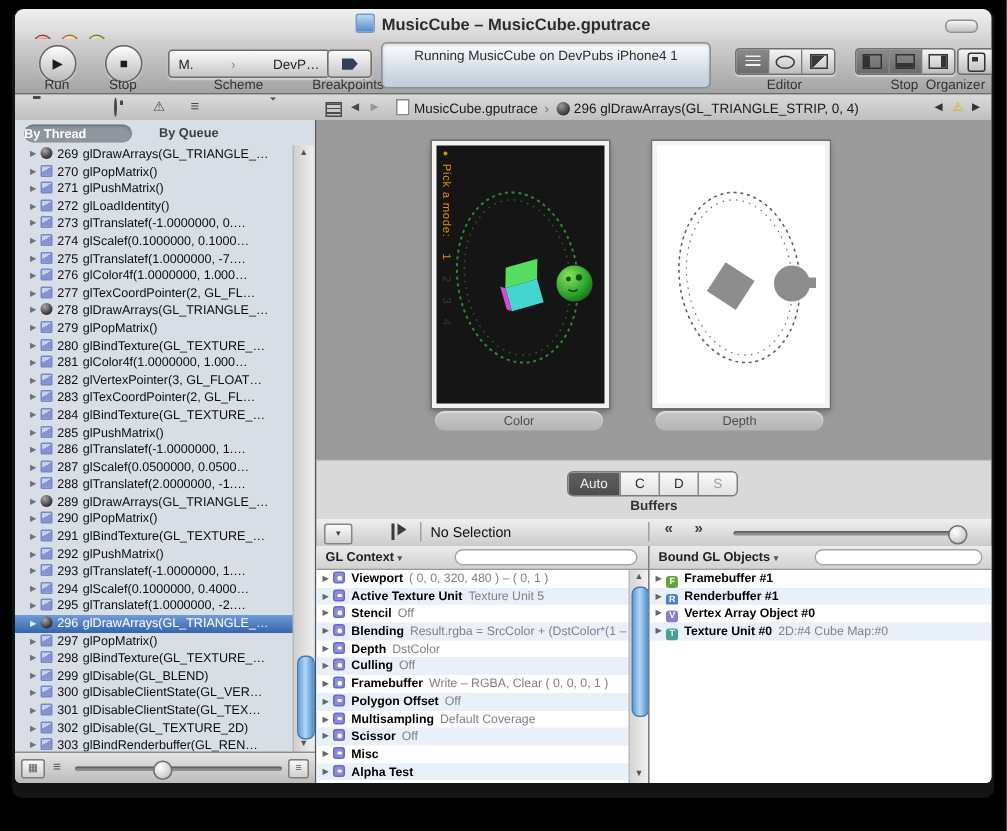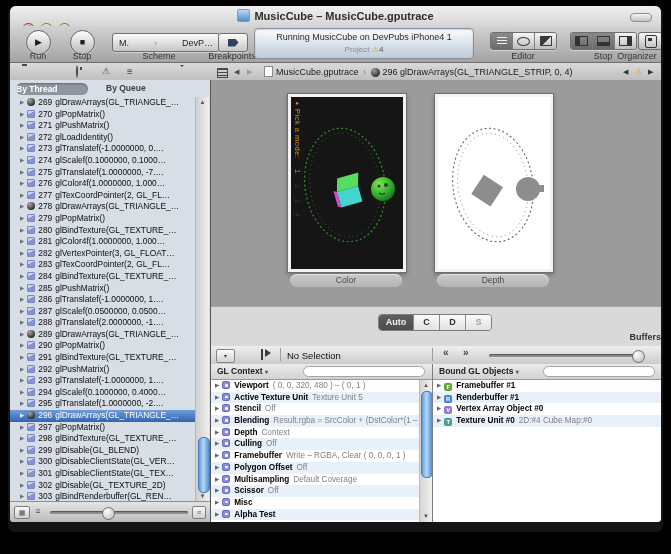--- a/index.html
+++ b/index.html
@@ -106,27 +106,27 @@
   .editor{position:absolute;left:201px;top:74px;width:450px;height:226px;background:#9b9b9b}
   .frame{position:absolute;border:3px solid #f3f3f3;box-shadow:0 0 0 1px #6f6f6f,0 2px 5px rgba(0,0,0,.4)}
   .pill{position:absolute;height:13px;border-radius:7px;background:linear-gradient(#c9c9c9,#b4b4b4);
        text-align:center;font-size:8.5px;color:#4c4c4c;line-height:13px;box-shadow:inset 0 1px 1px rgba(255,255,255,.5)}
   .overlay{position:absolute;left:2px;top:3px;writing-mode:vertical-rl;font-size:7.5px;letter-spacing:.5px;color:#dd9300}
   .overlay .dim{color:#1d4a1d;margin-top:8px;letter-spacing:4px}
   .overlay .sel1{margin-top:8px}
   
   .buffers{position:absolute;left:201px;top:300px;width:450px;height:40px;background:#d9d9d9;border-top:1px solid #a3a3a3}
   .bufseg{position:absolute;left:167px;top:7px;height:15px;display:flex;border:1px solid #7c7c7c;border-radius:4px;overflow:hidden}
-  .bufseg .b{height:27px;line-height:15px;text-align:center;font-size:9px;font-weight:bold;color:#2e2e2e;
+  .bufseg .b{height:27px;line-height:15px;text-align:center;font-size:9px;font-weight:normal;color:#2e2e2e;
        background:linear-gradient(#fafafa,#cfcfcf);border-right:1px solid #8a8a8a;width:25px}
   .bufseg .b.auto{width:34px}
   .bufseg .b.on{background:linear-gradient(#5f5f5f,#3f3f3f);color:#f2f2f2}
   .bufseg .b.dis{color:#9d9d9d}
   .bufseg .b:last-child{border-right:none}
-  .buflabel{position:absolute;left:0;width:450px;top:25px;text-align:right;font-size:9px;font-weight:bold;color:#333}
+  .buflabel{position:absolute;left:0;width:450px;top:25px;text-align:center;font-size:9px;font-weight:bold;color:#333}
   
   .debugbar{position:absolute;left:201px;top:340px;width:450px;height:18px;
        background:linear-gradient(#efefef,#cbcbcb);border-bottom:1px solid #8a8a8a}
   .dbico{position:absolute;top:3px;color:#3a3a3a;font-size:10px;line-height:12px}
   .popupbtn{position:absolute;left:5px;top:3px;width:17px;height:12px;border:1px solid #868686;border-radius:2px;
        background:linear-gradient(#fbfbfb,#d2d2d2);text-align:center;font-size:6px;color:#444;line-height:12px}
   .locarrow{width:9px;height:9px;background:#3a3a3a;clip-path:polygon(0 100%,100% 60%,55% 55%,45% 0);margin-top:1px}
   .stepico{margin-top:2px;width:10px;height:8px;border-left:2px solid #3a3a3a;position:relative}
   .stepico:before{content:"";position:absolute;left:2px;top:0;border:4px solid transparent;border-left:6px solid #3a3a3a}
   .dbsep{position:absolute;top:2px;width:1px;height:13px;background:#9f9f9f}
@@ -186,24 +186,20 @@
     </div>
     <div class="tblabel" style="left:102px;width:94px">Scheme</div>
 
     <div class="pillbtn" style="left:208px;top:7px;width:28px;justify-content:center">
       <span class="bpicon"></span>
     </div>
     <div class="tblabel" style="left:192px;width:60px">Breakpoints</div>
 
     <div class="activity">
       <div class="act1">Running MusicCube on DevPubs iPhone4 1</div>
-      <div class="act2">
-        <span>Project</span>
-        <span class="warn">⚠</span><span style="color:#555">4</span>
-      </div>
     </div>
 
     <div class="seg" style="left:480px">
       <div class="s on">
             <span class="ic-lines"></span>
           </div>
       <div class="s">
             <span class="ic-assist"></span>
           </div>
       <div class="s">
@@ -384,21 +380,21 @@
     <div class="phead">
       <div class="ptitle"><span>GL Context</span> <span class="sortglyph">▾</span></div>
       <span class="mag" style="left:97px"></span>
       <input class="search" style="left: 92px; width: 122px;">
     </div>
     <div class="prows" style="right:12px" id="gl-context-rows">
           <div class="prow"><span class="tri">▶</span><span class="gbadge"></span><span class="pname">Viewport</span><span class="pval">( 0, 0, 320, 480 ) – ( 0, 1 )</span></div>
           <div class="prow alt"><span class="tri">▶</span><span class="gbadge"></span><span class="pname">Active Texture Unit</span><span class="pval">Texture Unit 5</span></div>
           <div class="prow"><span class="tri">▶</span><span class="gbadge"></span><span class="pname">Stencil</span><span class="pval">Off</span></div>
           <div class="prow alt"><span class="tri">▶</span><span class="gbadge"></span><span class="pname">Blending</span><span class="pval">Result.rgba = SrcColor + (DstColor*(1 – Src…</span></div>
-          <div class="prow"><span class="tri">▶</span><span class="gbadge"></span><span class="pname">Depth</span><span class="pval">Context</span></div>
+          <div class="prow"><span class="tri">▶</span><span class="gbadge"></span><span class="pname">Depth</span><span class="pval">DstColor</span></div>
           <div class="prow alt"><span class="tri">▶</span><span class="gbadge"></span><span class="pname">Culling</span><span class="pval">Off</span></div>
           <div class="prow"><span class="tri">▶</span><span class="gbadge"></span><span class="pname">Framebuffer</span><span class="pval">Write – RGBA, Clear ( 0, 0, 0, 1 )</span></div>
           <div class="prow alt"><span class="tri">▶</span><span class="gbadge"></span><span class="pname">Polygon Offset</span><span class="pval">Off</span></div>
           <div class="prow"><span class="tri">▶</span><span class="gbadge"></span><span class="pname">Multisampling</span><span class="pval">Default Coverage</span></div>
           <div class="prow alt"><span class="tri">▶</span><span class="gbadge"></span><span class="pname">Scissor</span><span class="pval">Off</span></div>
           <div class="prow"><span class="tri">▶</span><span class="gbadge"></span><span class="pname">Misc</span></div>
           <div class="prow alt"><span class="tri">▶</span><span class="gbadge"></span><span class="pname">Alpha Test</span></div>
         </div>
     <div class="pscroll">
       <div class="arrbox" style="top:0;width:12px">▲</div>

